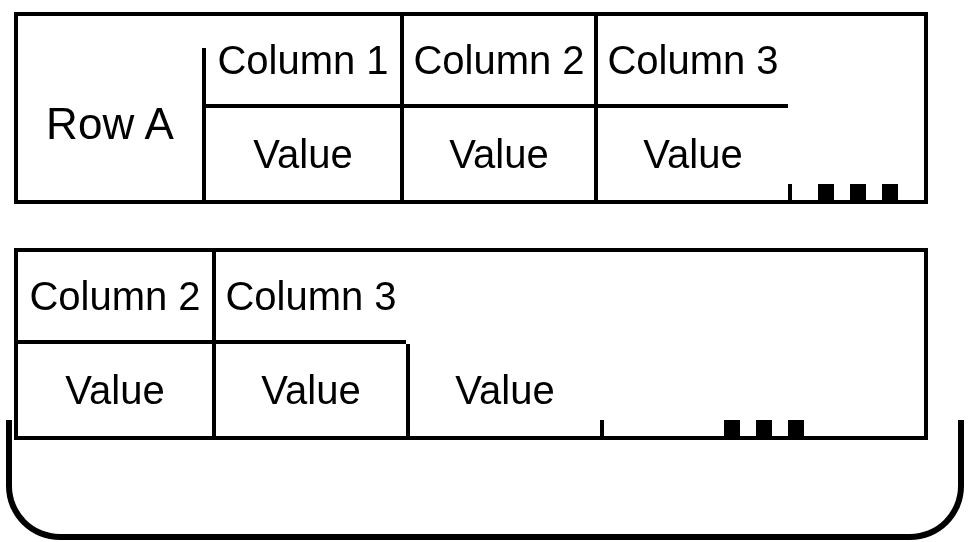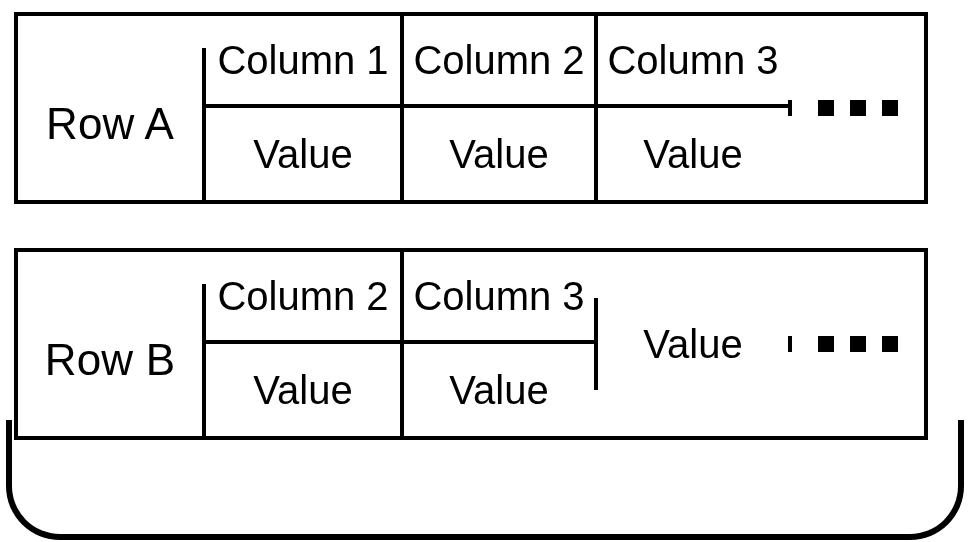--- a/index.html
+++ b/index.html
@@ -34,21 +34,21 @@
     justify-content: center;
     font-size: 44px;
     font-weight: 400;
     color: #000;
     letter-spacing: 0.2px;
     margin-top: 32px;
   }
   .row-body {
     flex: 1 1 auto;
     display: flex;
-    align-items: center;
+    align-items: flex-end;
   }
   .col {
     flex: 0 0 194px;
     display: flex;
     flex-direction: column;
   }
   .col + .col { border-left: 4px solid #000; }
   .cell {
     height: 92px;
     display: flex;
@@ -118,21 +118,20 @@
       </div>
       <div class="ellipsis">
         <span class="dot"></span>
         <span class="dot"></span>
         <span class="dot"></span>
       </div>
     </div>
   </div>
 
   <div class="row-block">
-    <div class="row-label">Row B</div>
     <div class="row-body">
       <div class="col">
         <div class="cell header">Column 2</div>
         <div class="cell">Value</div>
       </div>
       <div class="col">
         <div class="cell header">Column 3</div>
         <div class="cell">Value</div>
       </div>
       <div class="col">

